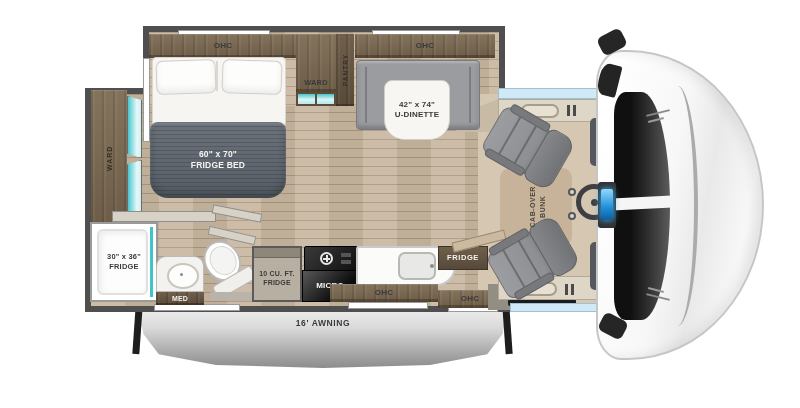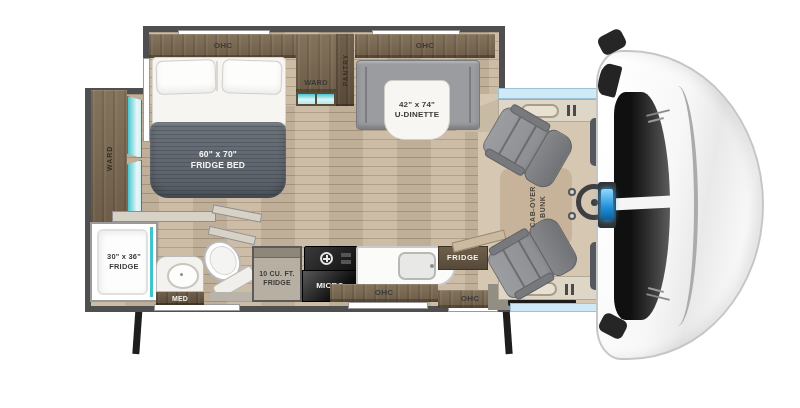--- a/index.html
+++ b/index.html
@@ -35,20 +35,27 @@
   .seat .back{position:absolute;right:0;top:0;width:28px;height:56px;border-radius:8px 13px 13px 8px;
       background:linear-gradient(90deg,#85878a,#707275);border:1px solid #5f6164;}
   .seat .arm{position:absolute;left:6px;width:42px;height:7px;border-radius:4px;
       background:#77797d;border:1px solid #616366;}
 </style>
 </head>
 <body>
 
 <div class="stage">
 
+  <div class="abs" style="left:132px;top:306px;width:382px;height:62px;
+       clip-path:polygon(1.5% 0,98.5% 0,97% 45%,93% 78%,78% 95%,50% 100%,22% 95%,7% 78%,3% 45%);
+       background:linear-gradient(180deg,#f0f0f0 0%,#dadada 35%,#a9a9a9 75%,#8c8c8c 100%);">
+    <div class="lbl" style="position:absolute;left:0;top:12px;width:100%;font-size:8.5px;letter-spacing:.6px;color:#3a3a3a;">
+      <span>16' AWNING</span>
+    </div>
+  </div>
   <div class="abs" style="left:134px;top:306px;width:7px;height:48px;background:#1e1e1e;transform:rotate(4deg);"></div>
   <div class="abs" style="left:504px;top:306px;width:7px;height:48px;background:#1e1e1e;transform:rotate(-4deg);"></div>
 
   <div class="abs wall floor" style="left:143px;top:26px;width:362px;height:78px;"></div>
   <div class="abs wall floor" style="left:85px;top:88px;width:527px;height:224px;"></div>
 
   <div class="abs floor" style="left:149px;top:86px;width:350px;height:20px;"></div>
 
   <div class="abs" style="left:478px;top:94px;width:128px;height:212px;background:#d5c7b2;"></div>
   <div class="abs" style="left:500px;top:168px;width:72px;height:78px;background:#c7b29a;border-radius:10px;"></div>

